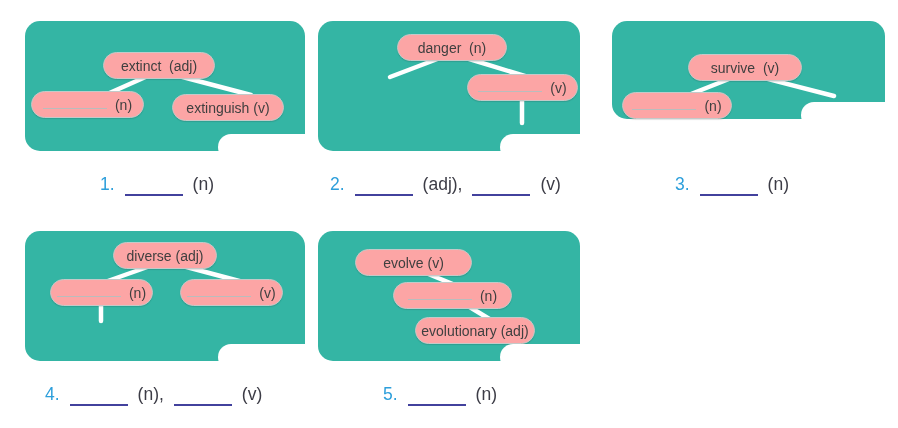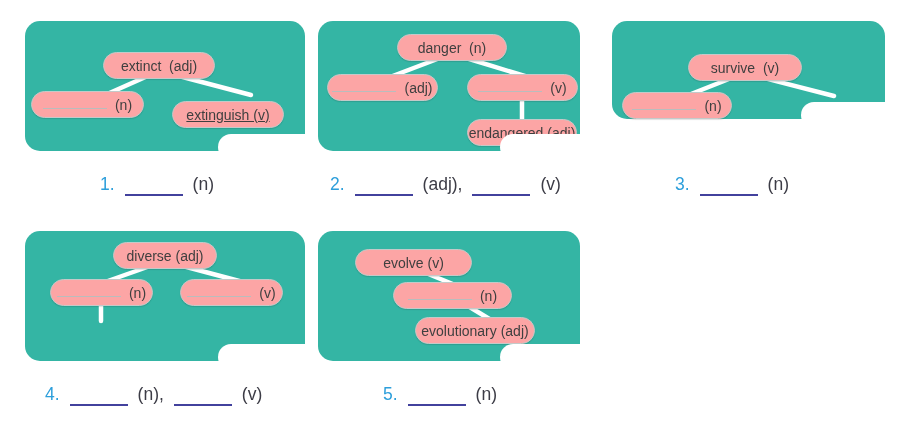--- a/index.html
+++ b/index.html
@@ -81,45 +81,38 @@
       <line x1="125" y1="54" x2="80" y2="74"></line>
       <line x1="150" y1="54" x2="226" y2="74"></line>
     </svg>
     <div class="node" style="left:78px;top:31px;width:112px;">
       <span>extinct&nbsp; (adj)</span>
     </div>
     <div class="node" style="left:6px;top:70px;width:113px;">
       <span class="blank-line"></span>
       <span>(n)</span>
     </div>
-    <div class="node" style="left:147px;top:80px;width:112px;text-decoration:underline;">
+    <div class="node" style="left:147px;top:73px;width:112px;">
       <span>extinguish (v)</span>
     </div>
     <div class="bite"></div>
   </div>
 
   <div class="card" style="left:318px;top:21px;width:262px;height:130px;">
     <svg class="connectors" width="262" height="130">
       <line x1="122" y1="37" x2="72" y2="56"></line>
       <line x1="148" y1="37" x2="210" y2="56"></line>
       <line x1="204" y1="76" x2="204" y2="102"></line>
     </svg>
     <div class="node" style="left:79px;top:13px;width:110px;">
       <span>danger&nbsp; (n)</span>
     </div>
-    <div class="node" style="left:9px;top:53px;width:111px;">
-      <span class="blank-line"></span>
-      <span>(adj)</span>
-    </div>
     <div class="node" style="left:149px;top:53px;width:111px;">
       <span class="blank-line"></span>
       <span>(v)</span>
-    </div>
-    <div class="node" style="left:149px;top:98px;width:110px;">
-      <span>endangered (adj)</span>
     </div>
     <div class="bite"></div>
   </div>
 
   <div class="card" style="left:612px;top:21px;width:273px;height:98px;">
     <svg class="connectors" width="273" height="130">
       <line x1="122" y1="56" x2="74" y2="75"></line>
       <line x1="148" y1="56" x2="222" y2="75"></line>
     </svg>
     <div class="node" style="left:76px;top:33px;width:114px;">

